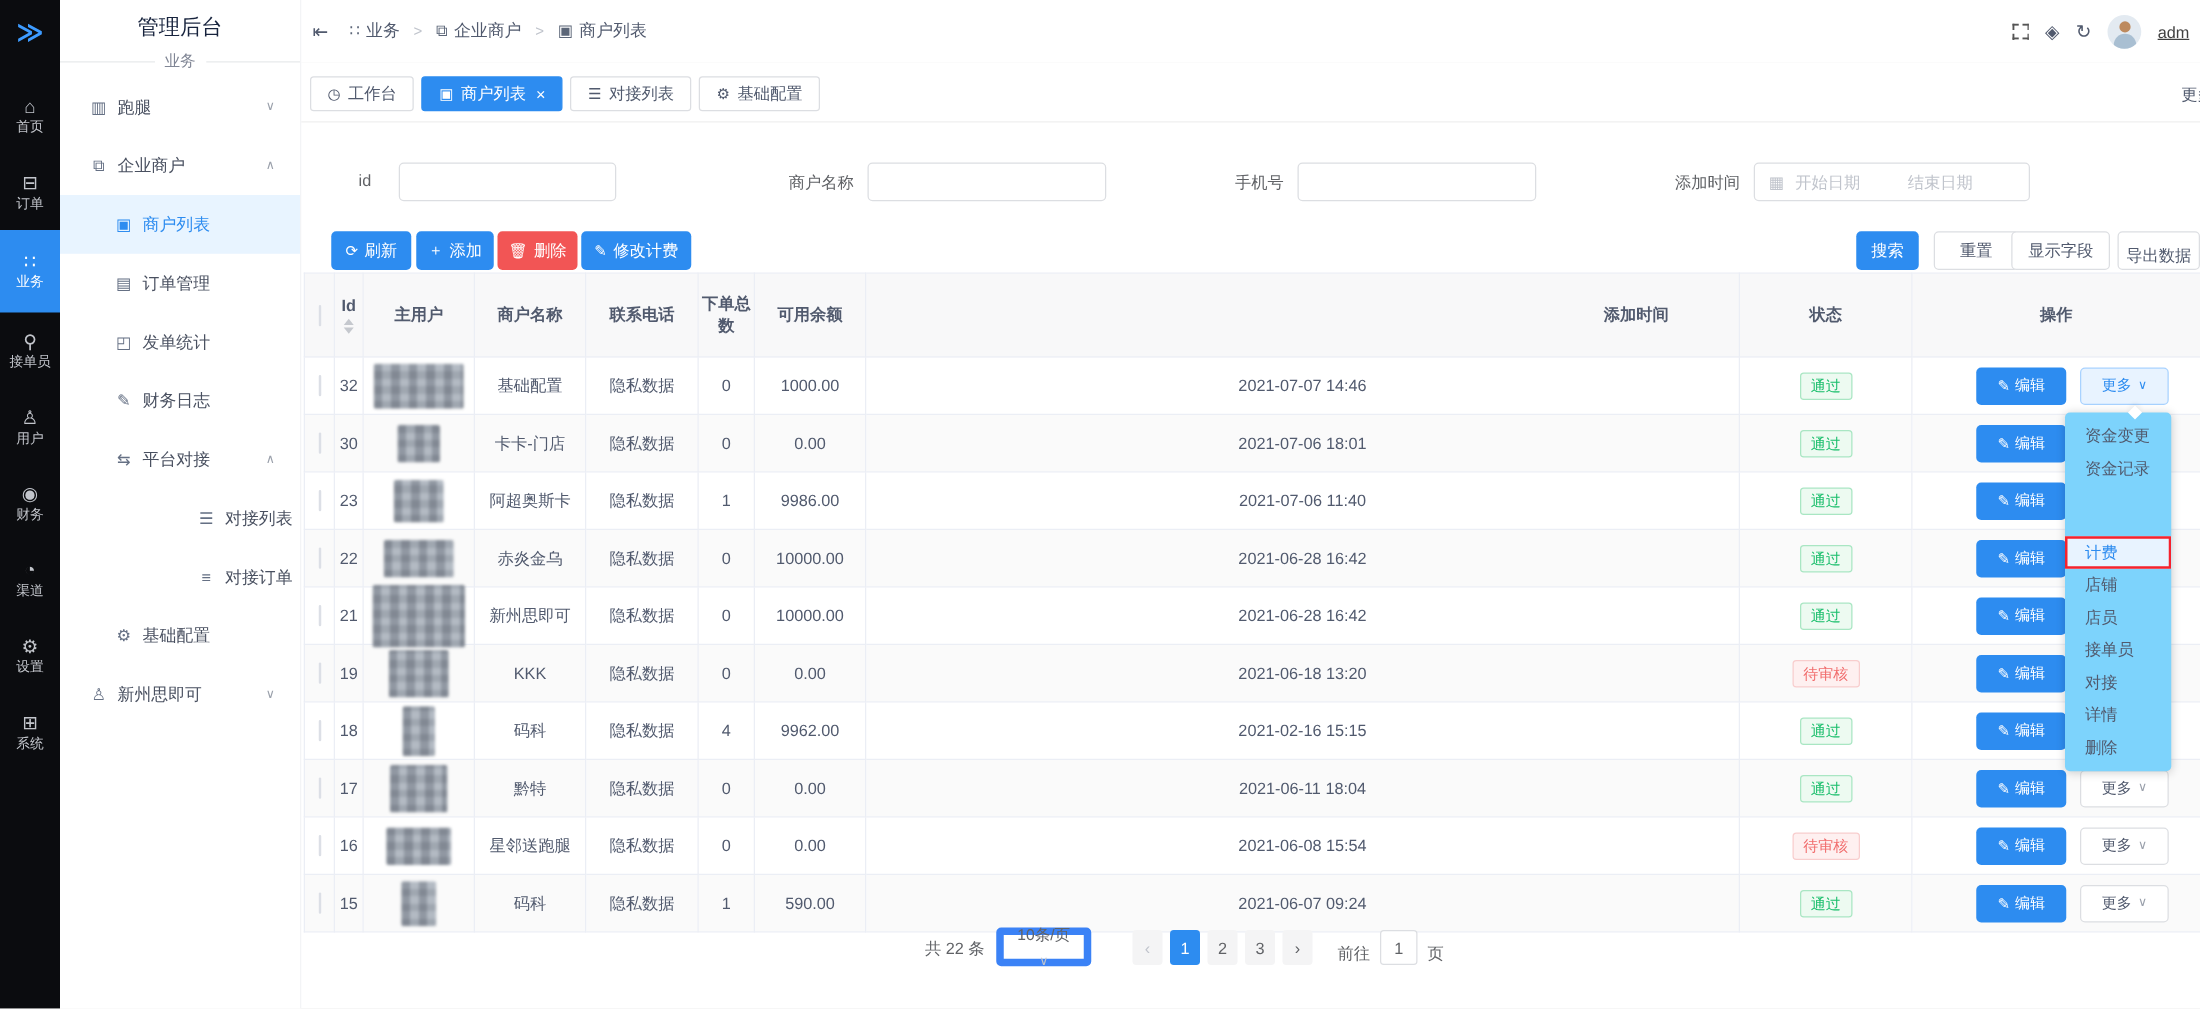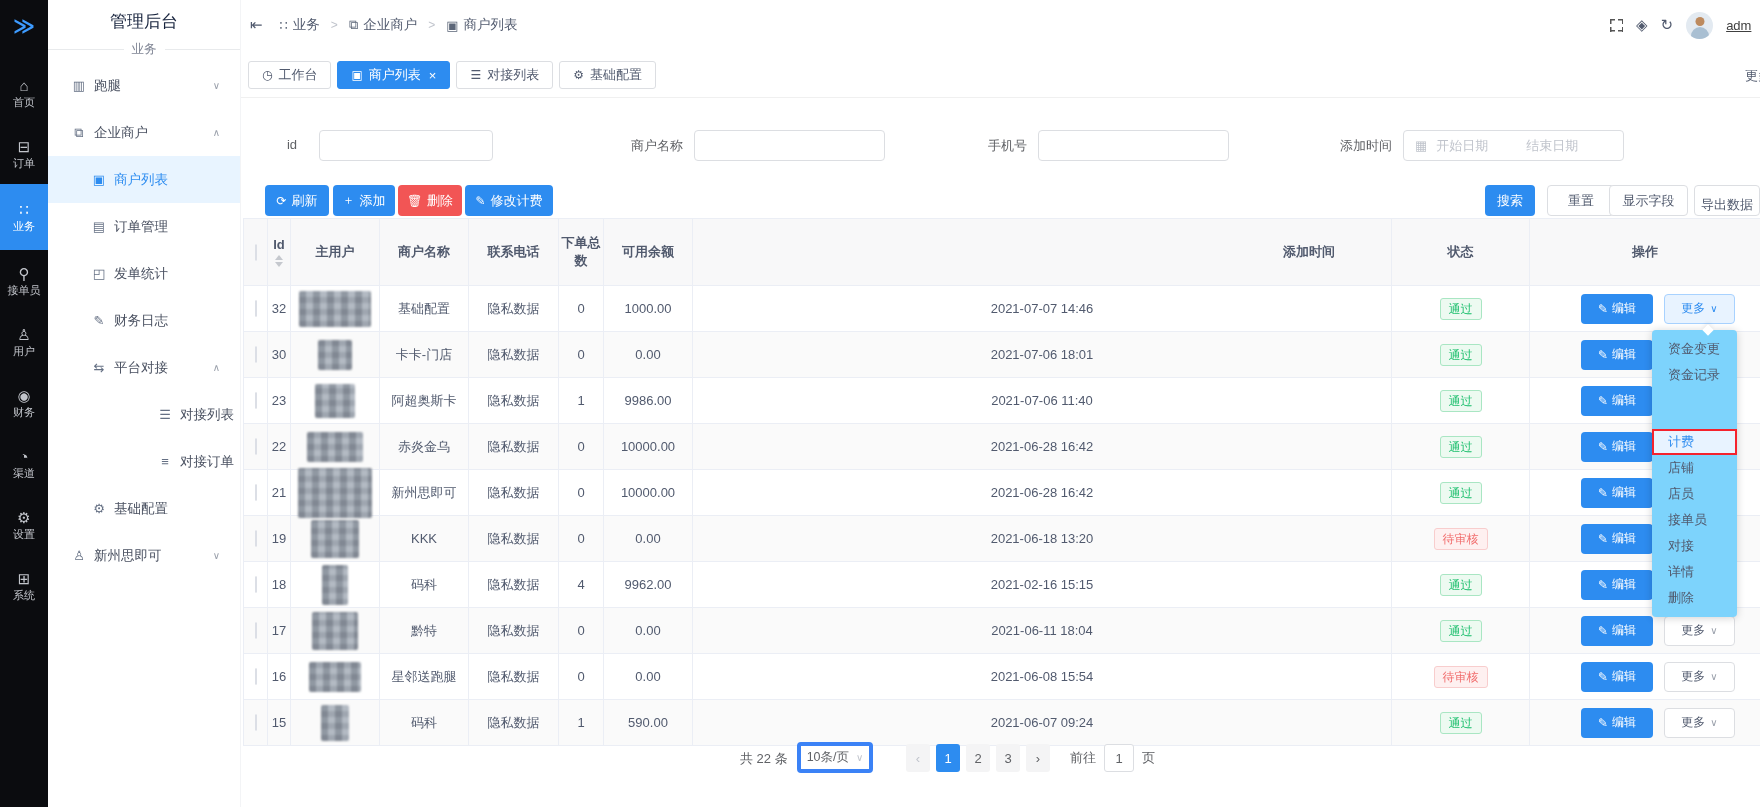--- a/index.html
+++ b/index.html
@@ -119,30 +119,30 @@
   
   .dropdown{position:absolute;left:1652px;top:330px;width:85px;background:#7dd3fc;border-radius:4px;z-index:20;
             box-shadow:0 1px 8px rgba(0,0,0,.18);padding:6px 0;box-sizing:border-box;}
   .dropdown::before{content:"";position:absolute;top:-4px;left:52px;width:8px;height:8px;background:#fff;transform:rotate(45deg);
             box-shadow:-2px -2px 4px rgba(0,0,0,.06);}
   .dd-item{height:26px;line-height:26px;padding-left:16px;font-size:13px;color:#515a6e;cursor:pointer;white-space:nowrap;}
   .dd-item.hl{background:#e8f3ff;color:#2d8cf0;box-shadow:inset 0 0 0 2px #f5222d;margin-top:41px;}
 
   
   .pg-total{position:absolute;left:740px;top:750px;font-size:13px;color:#606266;}
-  .pg-size{position:absolute;left:797px;top:742px;width:76px;height:31px;border:4px solid #3b82f6;border-radius:4px;
+  .pg-size{position:absolute;left:797px;top:742px;width:76px;height:31px;border:6px solid #3b82f6;border-radius:4px;
            box-sizing:border-box;display:flex;align-items:center;justify-content:center;gap:7px;font-size:12.5px;
-           color:#606266;background:#fff;cursor:pointer;}
+           color:#606266;background:#fff;cursor:pointer;flex-direction:column;}
   .pg-size .sch{font-size:10px;color:#c0c4cc;}
   .pager{position:absolute;left:906px;top:744px;display:flex;align-items:center;gap:6px;}
   .page-btn{min-width:24px;height:28px;border:none;border-radius:3px;background:#f4f4f5;color:#606266;font-size:13px;
             display:flex;align-items:center;justify-content:center;cursor:pointer;font-family:inherit;padding:0 4px;}
   .page-btn.active{background:#2d8cf0;color:#fff;}
   .page-btn.prev{color:#c0c4cc;}
-  .pg-goto{margin-left:14px;display:flex;align-items:center;gap:8px;font-size:13px;color:#606266;}
+  .pg-goto{margin-left:14px;display:flex;align-items:flex-end;gap:8px;font-size:13px;color:#606266;}
   .pg-goto input{width:30px;height:28px;border:1px solid #dcdee2;border-radius:3px;text-align:center;font-size:13px;
                  color:#606266;outline:none;box-sizing:border-box;font-family:inherit;}
 </style>
 </head>
 <body>
 
 <div class="page">
 
   <div class="rail">
     <div class="rail-logo">≫</div>

